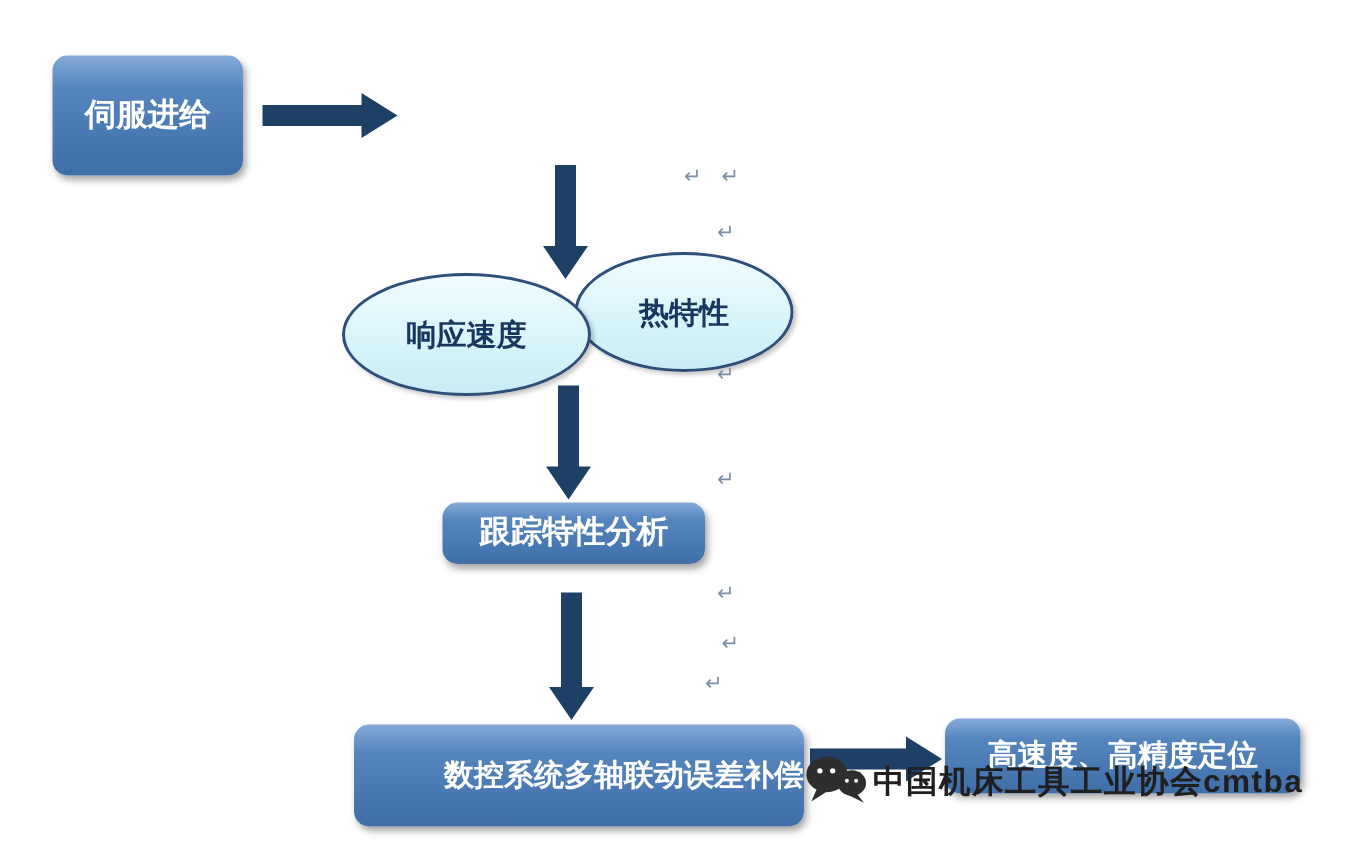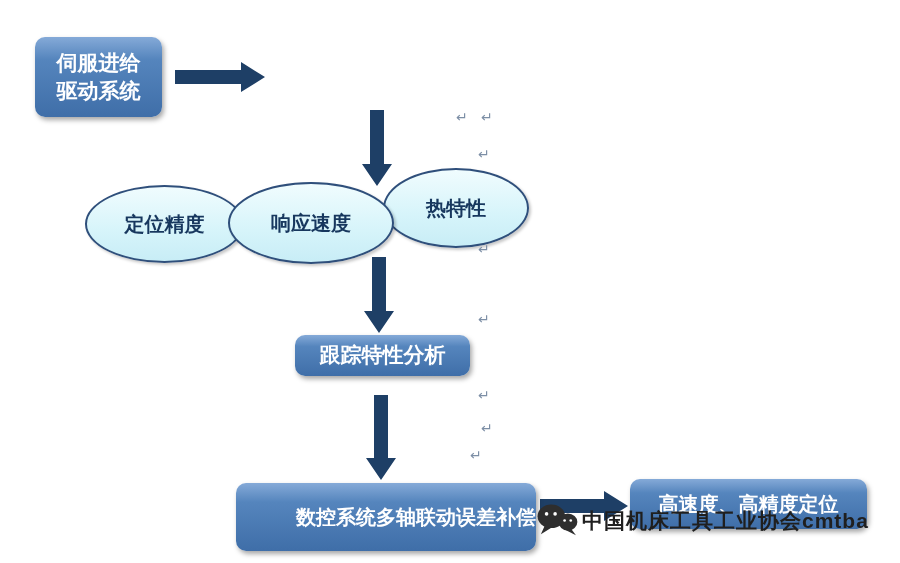--- a/index.html
+++ b/index.html
@@ -104,27 +104,23 @@
   <svg id="arrows" viewBox="0 0 900 563" xmlns="http://www.w3.org/2000/svg">
     <polygon points="175,70 241,70 241,62 265,77 241,92 241,84 175,84"></polygon>
     <polygon points="370,110 370,164 362,164 377,186 392,164 384,164 384,110"></polygon>
     <polygon points="372,257 372,311 364,311 379,333 394,311 386,311 386,257"></polygon>
     <polygon points="374,395 374,458 366,458 381,480 396,458 388,458 388,395"></polygon>
     <polygon points="540,499 604,499 604,491 628,506 604,521 604,513 540,513"></polygon>
   </svg>
 
   <div class="pbox" id="servo-box">
     <span>伺服进给</span>
-    <span>驱动系统</span>
   </div>
 
 
-  <div class="ellipse" id="ellipse-positioning">
-    <span>定位精度</span>
-  </div>
   <div class="ellipse" id="ellipse-response">
     <span>响应速度</span>
   </div>
   <div class="ellipse" id="ellipse-thermal">
     <span>热特性</span>
   </div>
 
   <div class="pbox" id="tracking-box">
     <span>跟踪特性分析</span>
   </div>

